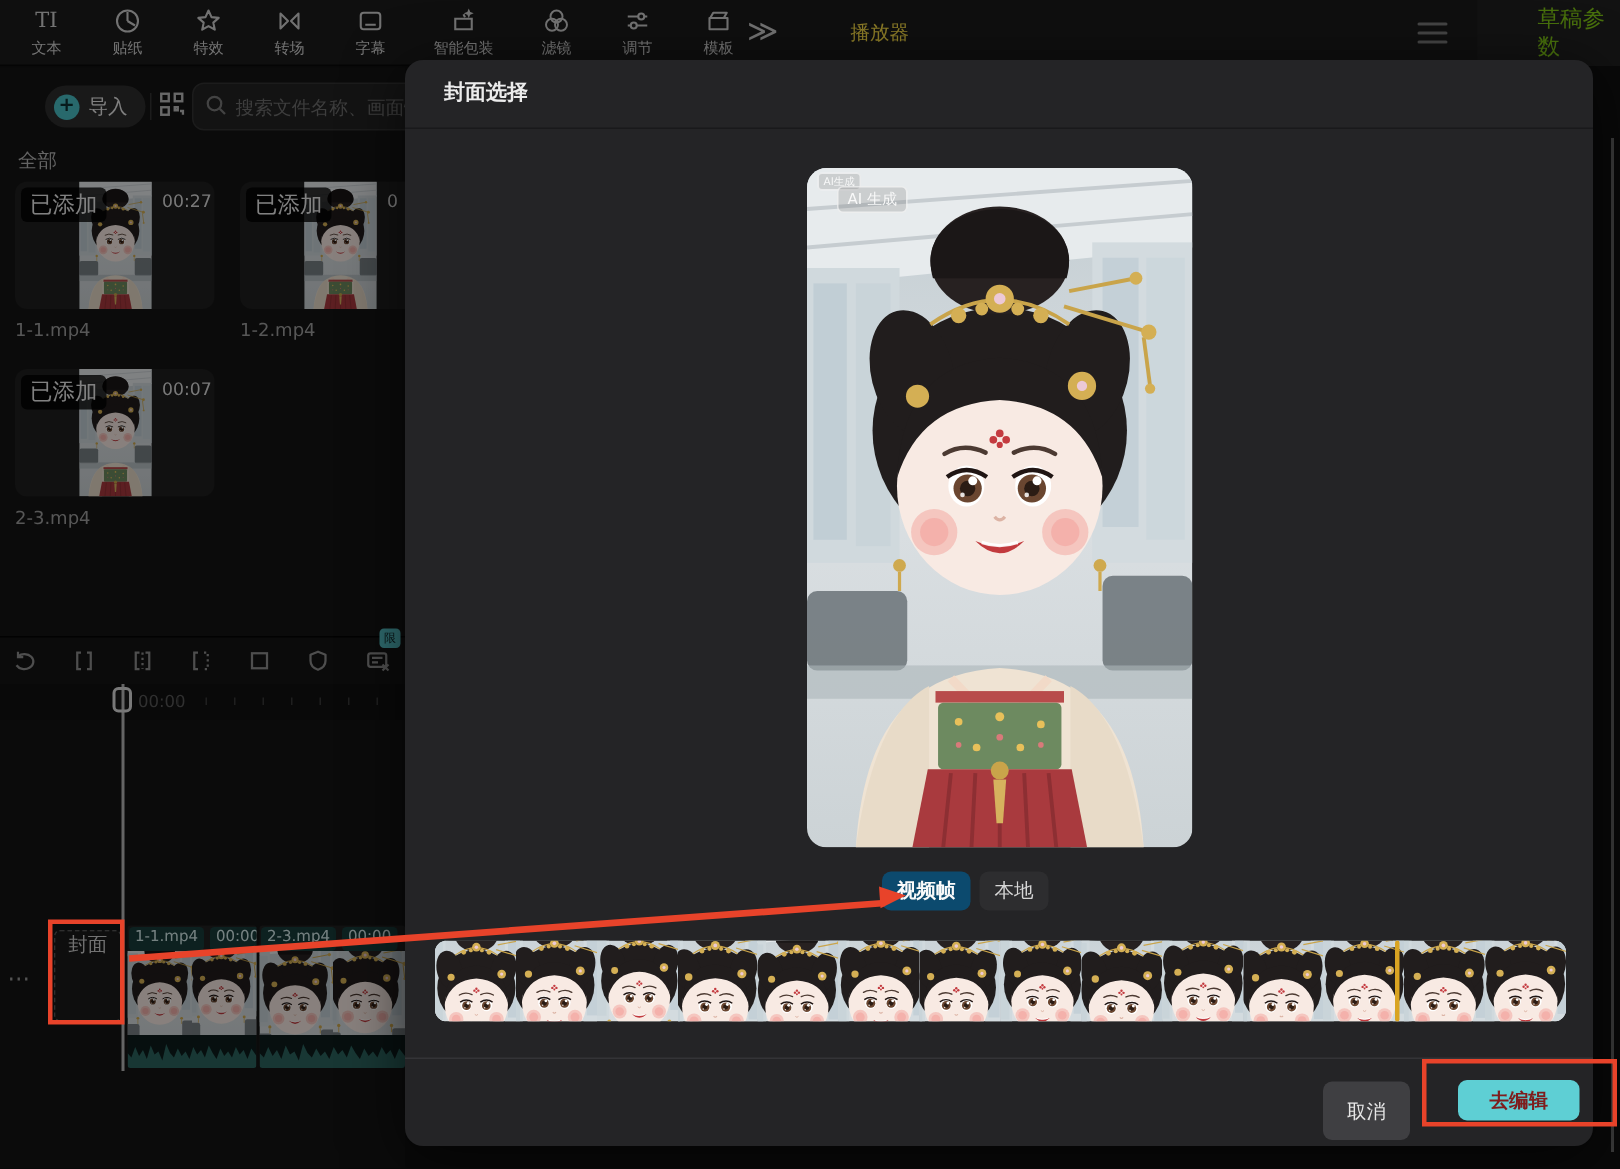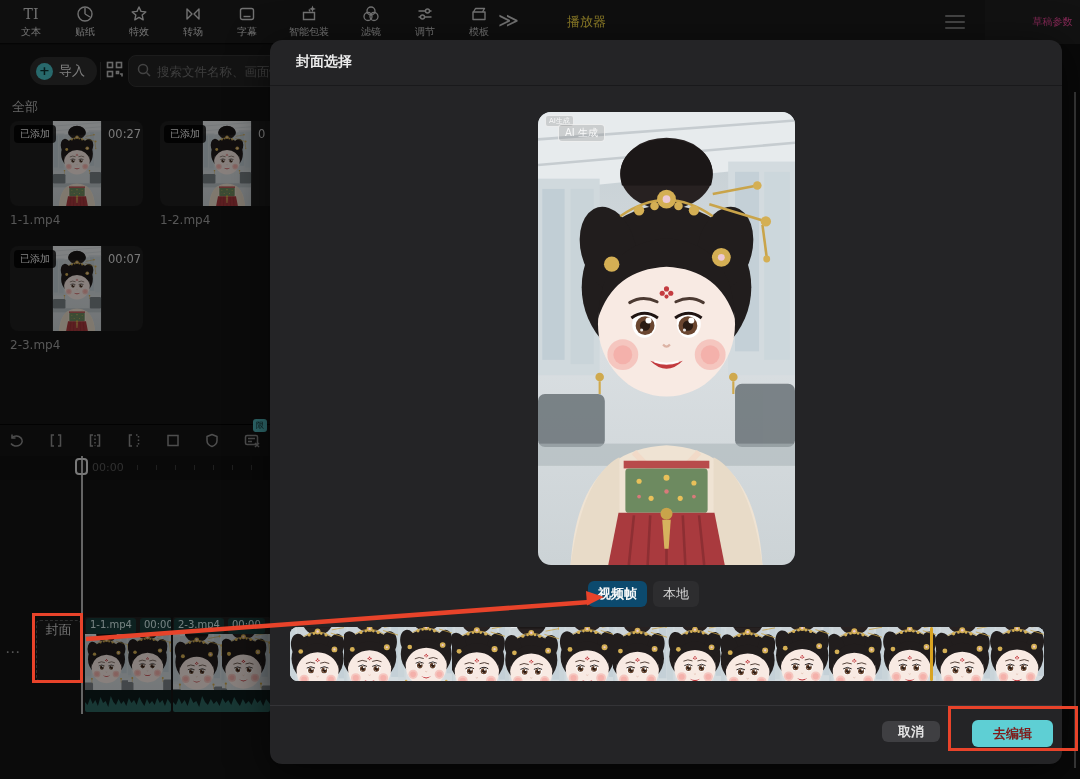--- a/index.html
+++ b/index.html
@@ -12,38 +12,38 @@
   .tool-items { position:absolute; left:4px; top:0; display:flex; height:44px; }
   .tool-item { width:54px; display:flex; flex-direction:column; align-items:center; justify-content:center; gap:2px; color:#c9c9c9; cursor:default; }
   .tool-item.wide { width:70px; }
   .tool-item .ticon { height:18px; display:flex; align-items:center; justify-content:center; color:#cfcfcf; }
   .tool-item .tlabel { font-size:10px; color:#d2d2d2; white-space:nowrap; }
   .more-chevrons { position:absolute; left:498px; top:8px; font-size:20px; color:#cfcfcf; letter-spacing:-3px; }
   .player-label { position:absolute; left:567px; top:13px; font-size:13px; color:#fde047; }
   .hamburger { position:absolute; left:945px; top:15px; width:20px; }
   .hamburger div { height:2px; background:#7d7d7d; margin-bottom:4px; border-radius:1px; }
   .draft-area { position:absolute; left:985px; top:0; width:95px; height:44px; background:#222; display:flex; align-items:center; justify-content:center; }
-  .draft-btn { font-size:10px; color:#ec4899;margin-left:40px; }
+  .draft-btn { font-size:15px; color:#84cc16;margin-left:40px; }
 
   
   .media-panel { position:absolute; left:0; top:45px; width:270px; height:379px; background:#151515; }
   .import-btn { position:absolute; left:30px; top:12px; height:28px; padding:0 12px 0 6px; background:#2e2e2e; border-radius:14px; display:flex; align-items:center; gap:6px; }
   .import-plus { width:17px; height:17px; border-radius:50%; background:#49bfc5; color:#0e3233; font-size:13px; line-height:16px; text-align:center; font-weight:bold; }
   .import-label { font-size:13px; color:#e8e8e8; }
   .panel-sep { position:absolute; left:100px; top:17px; width:1px; height:18px; background:#333; }
   .qr-btn { position:absolute; left:106px; top:16px; }
   .search-box { position:absolute; left:128px; top:10px; width:250px; height:32px; background:#232323; border:1px solid #333; border-radius:8px; display:flex; align-items:center; padding:0 8px; gap:6px; }
   .search-box input { flex:1; background:transparent; border:none; outline:none; color:#ddd; font-size:12.5px; font-family:inherit; }
   .search-box input::placeholder { color:#6f6f6f; }
   .filter-all { position:absolute; left:12px; top:53px; font-size:13px; color:#b6b6b6; }
 
   .media-card { position:absolute; width:133px; }
   .media-thumb { width:133px; height:85px; background:#1f1f1f; border-radius:8px; overflow:hidden; position:relative; display:flex; justify-content:center; }
   .media-thumb svg.girl-view { height:85px; width:52px; }
-  .added-badge { position:absolute; left:4px; top:4px; background:rgba(0,0,0,0.78); color:#ececec; font-size:10px; padding:2px 6px; border-radius:4px; }
+  .added-badge { position:absolute; left:4px; top:4px; background:rgba(0,0,0,0.78); color:#ececec; font-size:15px; padding:2px 6px; border-radius:4px; }
   .dur-badge { position:absolute; left:98px; top:6px; color:#dcdcdc; font-size:11.5px; }
   .media-name { margin-top:7px; font-size:12px; color:#9f9f9f; }
 
   
   .timeline { position:absolute; left:0; top:424px; width:270px; height:355px; background:#141414; border-top:1px solid #050505; }
   .tl-toolbar { position:absolute; left:0; top:4px; height:26px; display:flex; align-items:center; gap:23px; padding-left:8px; color:#8f8f8f; }
   .tl-badge { position:absolute; left:253px; top:-6px; background:#57c3c8; color:#10282a; font-size:8px; padding:1px 3px; border-radius:3px; }
   .ruler { position:absolute; left:0; top:31px; width:270px; height:24px; background:#111; }
   .ph-handle { position:absolute; left:75px; top:2px; width:13px; height:17px; border:2px solid #dcdcdc; border-radius:4px; background:#1a1a1a; }
   .ph-line { position:absolute; left:81px; top:31px; width:2px; height:258px; background:#d5d5d5; opacity:0.85; }
@@ -73,21 +73,21 @@
   .preview svg { width:257px; height:453px; display:block; }
   .ai-badge-sm { position:absolute; left:7px; top:3px; font-size:7px; color:rgba(255,255,255,0.85); border:1px solid rgba(255,255,255,0.6); border-radius:3px; padding:0 3px; background:rgba(120,120,120,0.25); }
   .ai-badge-lg { position:absolute; left:20px; top:12px; font-size:10px; color:rgba(255,255,255,0.88); border:1px solid rgba(255,255,255,0.65); border-radius:4px; padding:1px 6px; background:rgba(120,120,120,0.25); }
   .tabs { position:absolute; left:318px; top:541px; display:flex; gap:6px; }
   .tab { height:26px; padding:0 10px; border-radius:6px; font-size:13px; display:flex; align-items:center; color:#d6d6d6; background:#2d2d2f; }
   .tab.active { background:#0c4a6e; color:#fafafa; font-weight:600; }
   .filmstrip { position:absolute; left:20px; top:587px; width:754px; height:54px; border-radius:8px; overflow:hidden; display:flex; background:#1a1a1a; }
   .filmstrip svg { flex:1; height:54px; min-width:0; }
   .strip-playhead { position:absolute; left:660px; top:587px; width:3px; height:54px; background:#d9a422; border-radius:2px; z-index:3; }
   .footer-divider { position:absolute; left:0; top:665px; width:792px; height:1px; background:#343437; }
-  .btn-cancel { position:absolute; left:612px; top:681px; width:58px; height:21px; background:#3f3f42; border-radius:6px; color:#e6e6e6; font-size:13px; display:flex; align-items:center; justify-content:center;font-weight:bold; }
+  .btn-cancel { position:absolute; left:612px; top:681px; width:58px; height:39px; background:#3f3f42; border-radius:6px; color:#e6e6e6; font-size:13px; display:flex; align-items:center; justify-content:center; }
   .btn-confirm { position:absolute; left:702px; top:680px; width:81px; height:27px; background:#5ecfd4; border-radius:6px; color:#7f1d1d; font-size:13px; font-weight:600; display:flex; align-items:center; justify-content:center; }
 
   
   .annot { position:absolute; z-index:30; border:3.5px solid #e8432a; background:transparent; pointer-events:none; }
   #annot-rect-cover { left:32px; top:613px; width:51px; height:70px; }
   #annot-rect-confirm { left:948px; top:706px; width:130px; height:45px; }
   #annot-arrow { position:absolute; left:0; top:0; width:1080px; height:779px; z-index:31; pointer-events:none; }
 </style>
 </head>
 <body>

